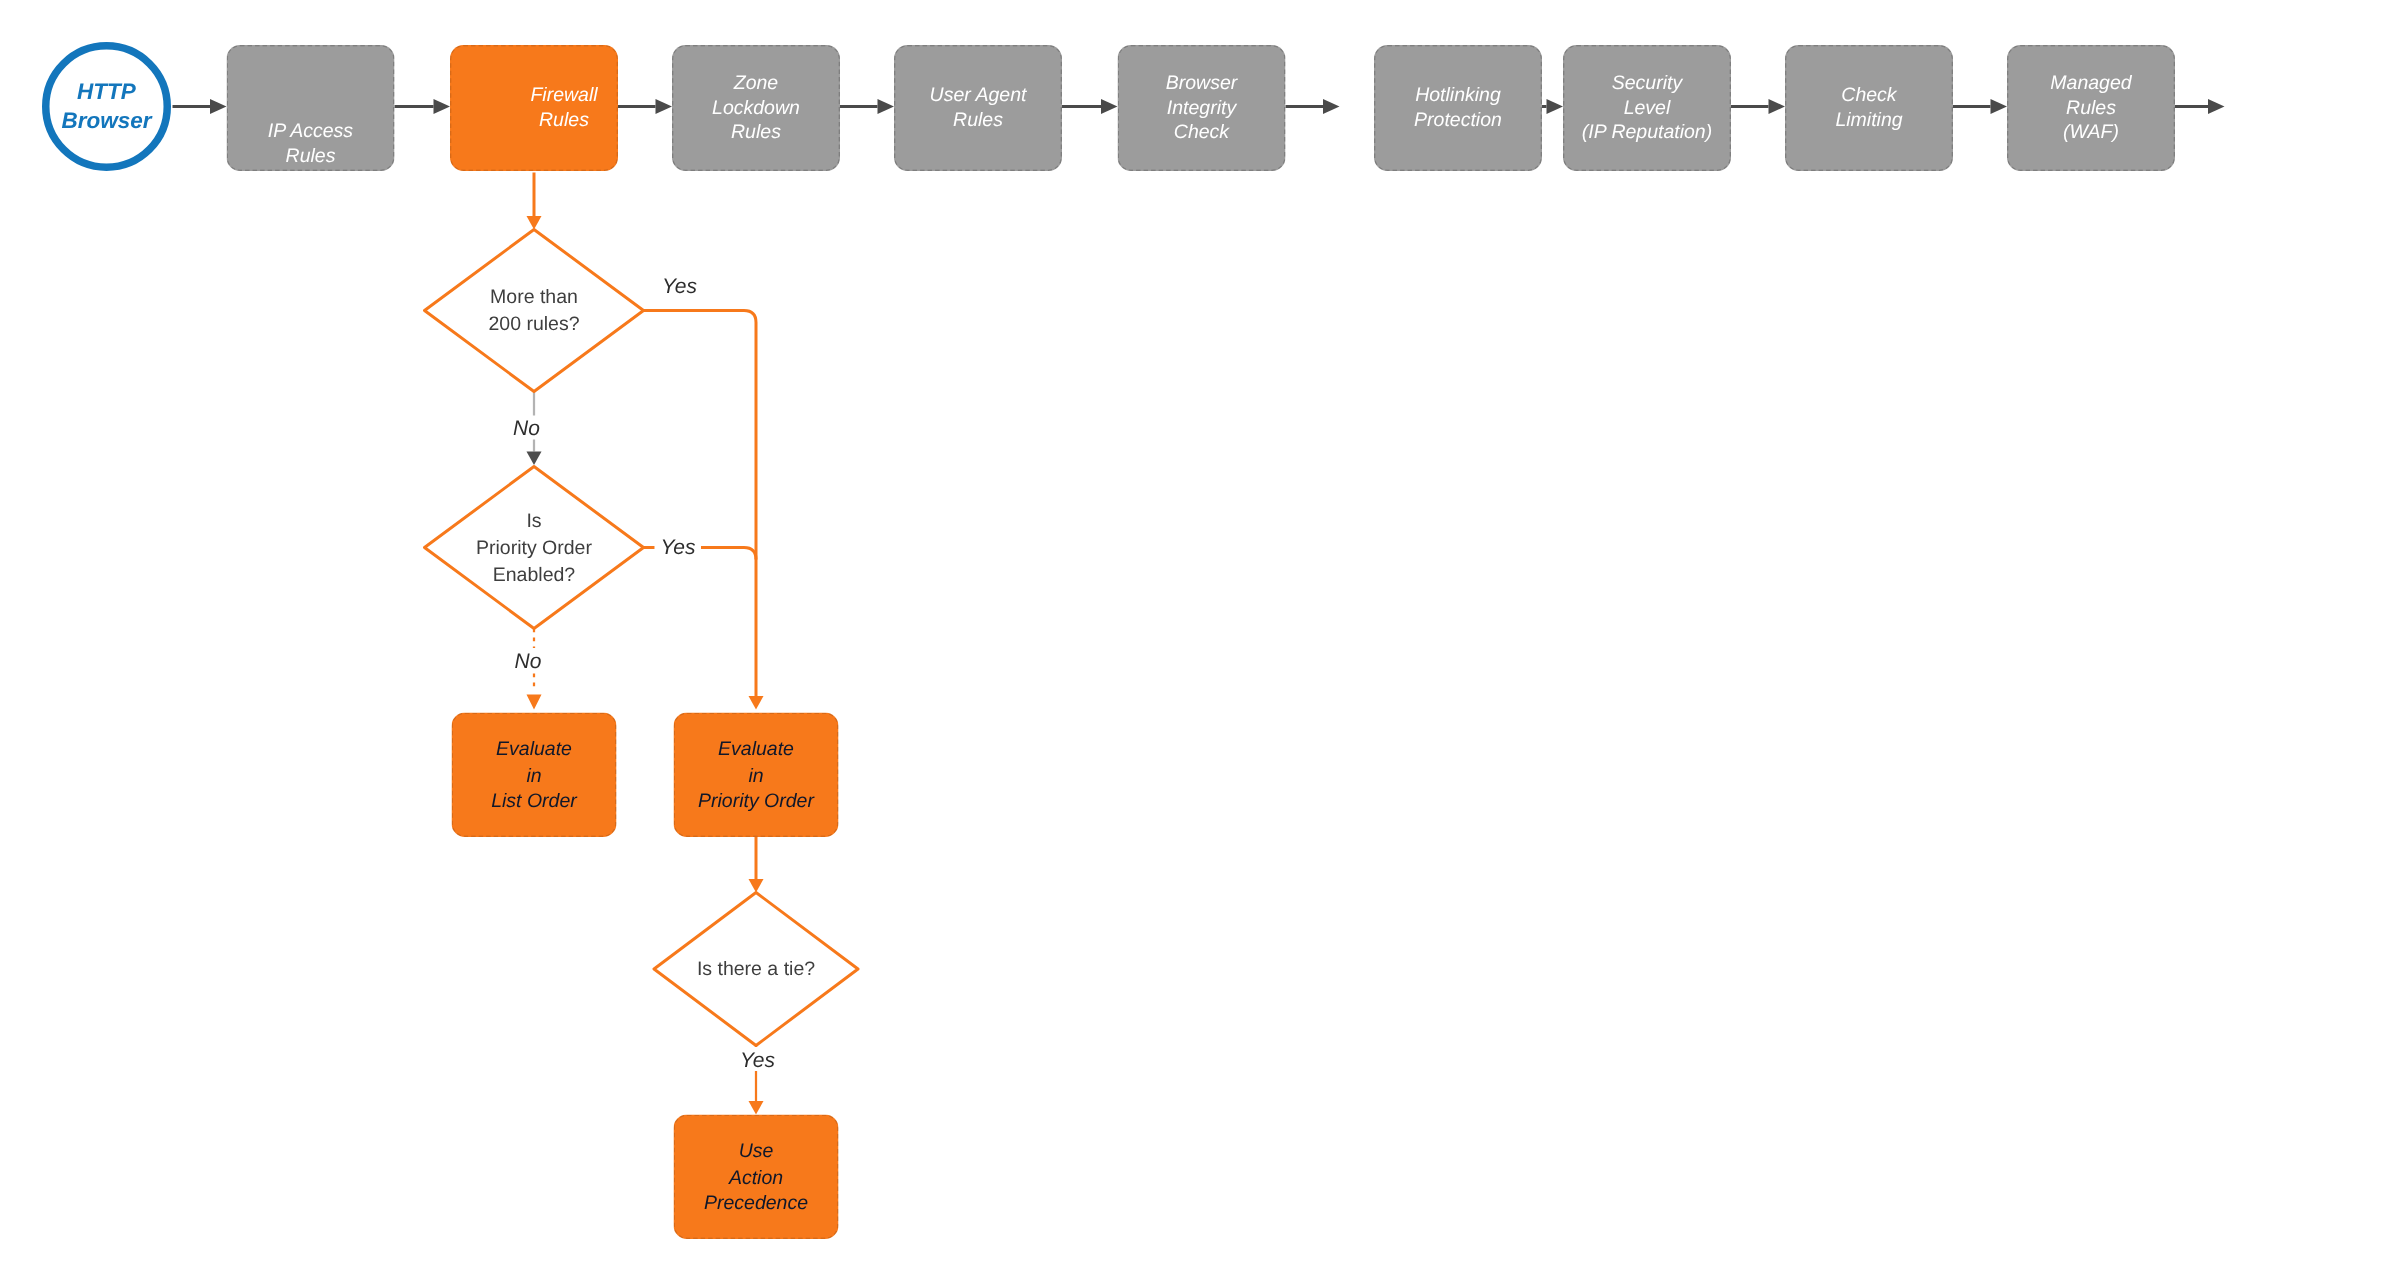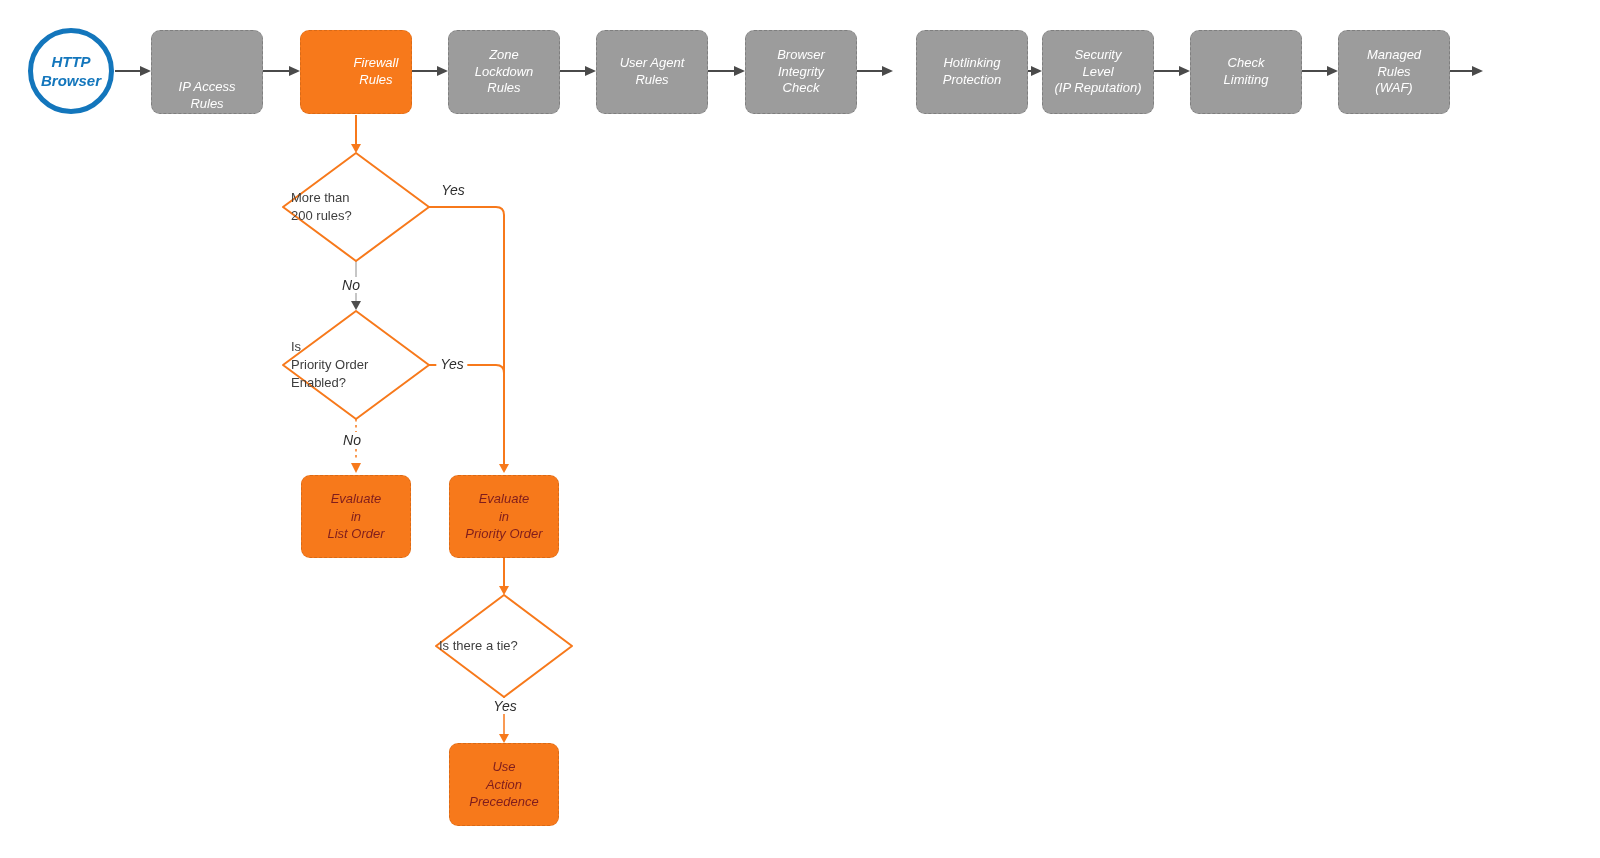--- a/index.html
+++ b/index.html
@@ -15,33 +15,33 @@
     text-align:center; white-space:pre-line;
   }
   .step-box {
     width:112px; height:84px; top:30px; border-radius:9px;
     font-style:italic; font-size:13px; line-height:1.3; color:#ffffff;
     background:#9c9c9c; border:1px dashed rgba(0,0,0,0.18);
   }
   .step-box.highlight { background:#f7791b; border:1px dashed rgba(0,0,0,0.12); }
   .action-box {
     width:110px; height:83px; border-radius:9px;
-    font-style:italic; font-size:13px; line-height:1.35; color:#7f1d1d;
+    font-style:italic; font-size:13px; line-height:1.35; color:#0f172a;
     background:#f7791b; border:1px dashed rgba(0,0,0,0.12);
   }
   .circle-node {
     width:86px; height:86px; border-radius:50%;
     font-weight:bold; font-style:italic; font-size:15px; line-height:1.3;
   }
   .circle-start { background:#ffffff; border:5px solid #1376bc; color:#1376bc; }
   .circle-end   { background:#1376bc; color:#ffffff; }
 
   .diamond-label {
     position:absolute; transform:translate(-50%,-50%);
-    width:130px; white-space:pre-line;
+    width:130px; text-align:center; white-space:pre-line;
     font-size:13px; line-height:1.38; color:#3e3e3e;
   }
   .edge-label {
     position:absolute; transform:translate(-50%,-50%);
     font-size:14px; font-style:italic; color:#2d2d2d; line-height:1;
   }
   .edge-label.on-line { background:#ffffff; padding:1px 4px; }
 </style>
 </head>
 <body>

